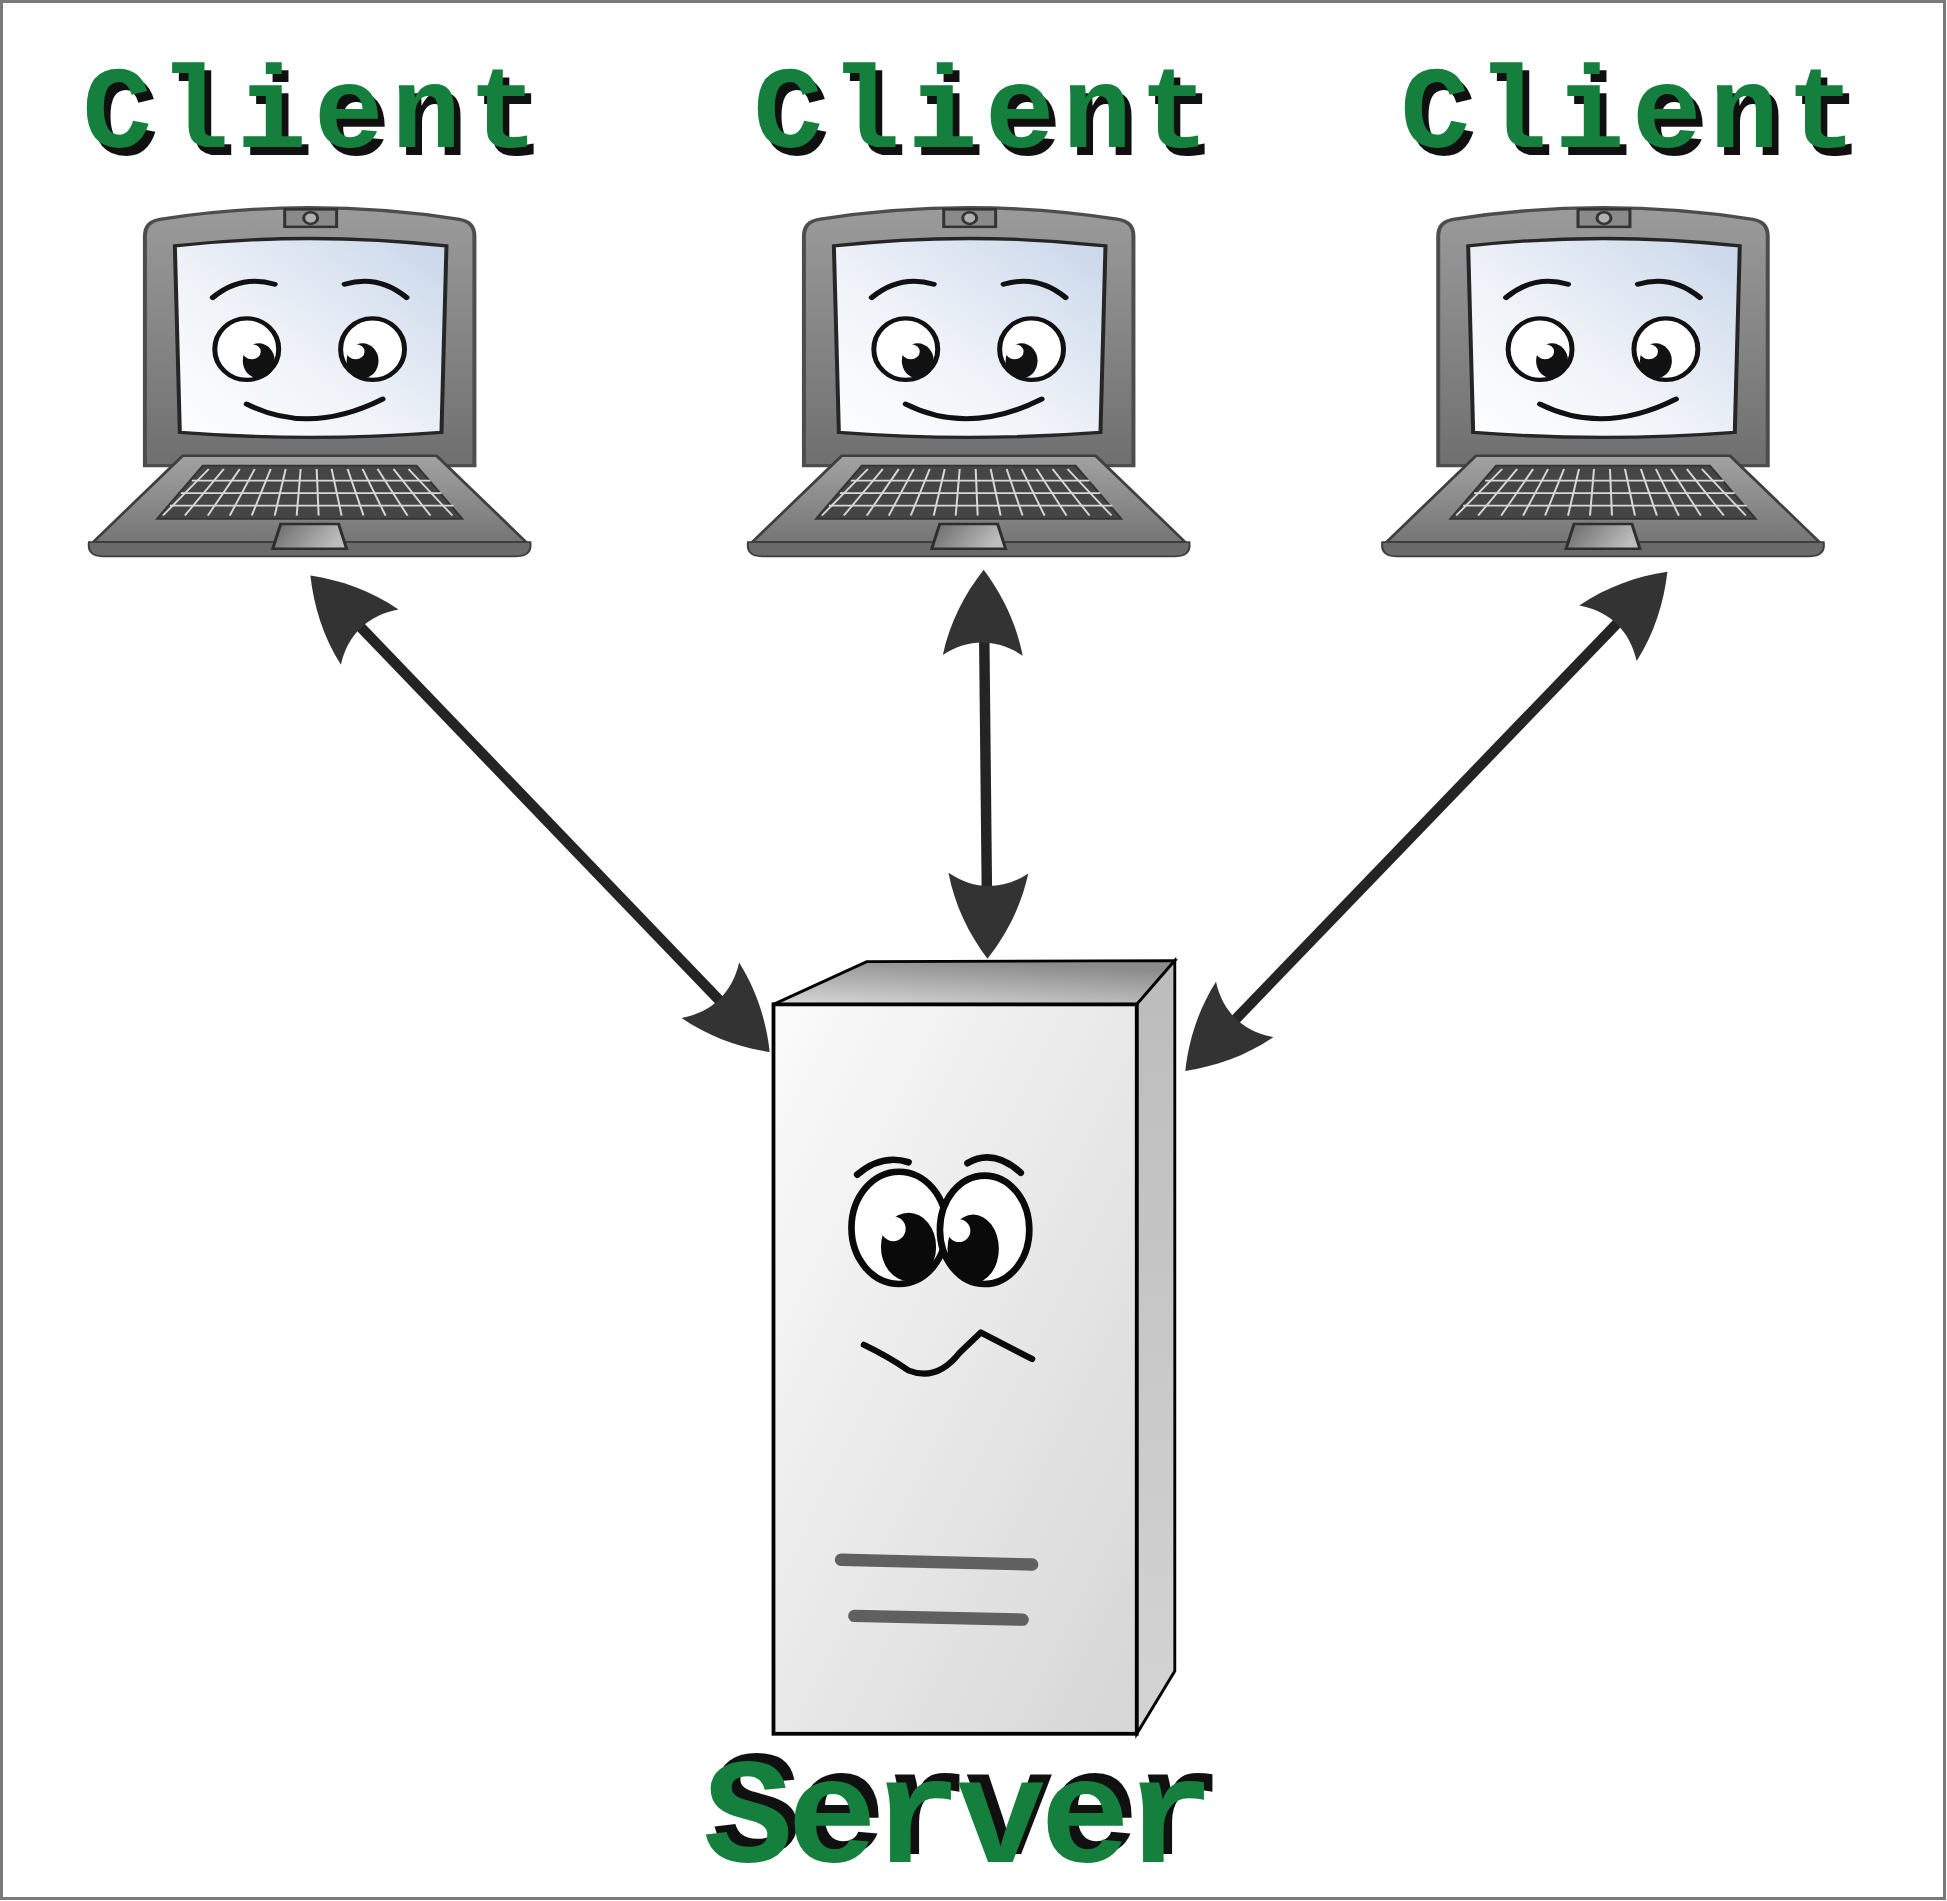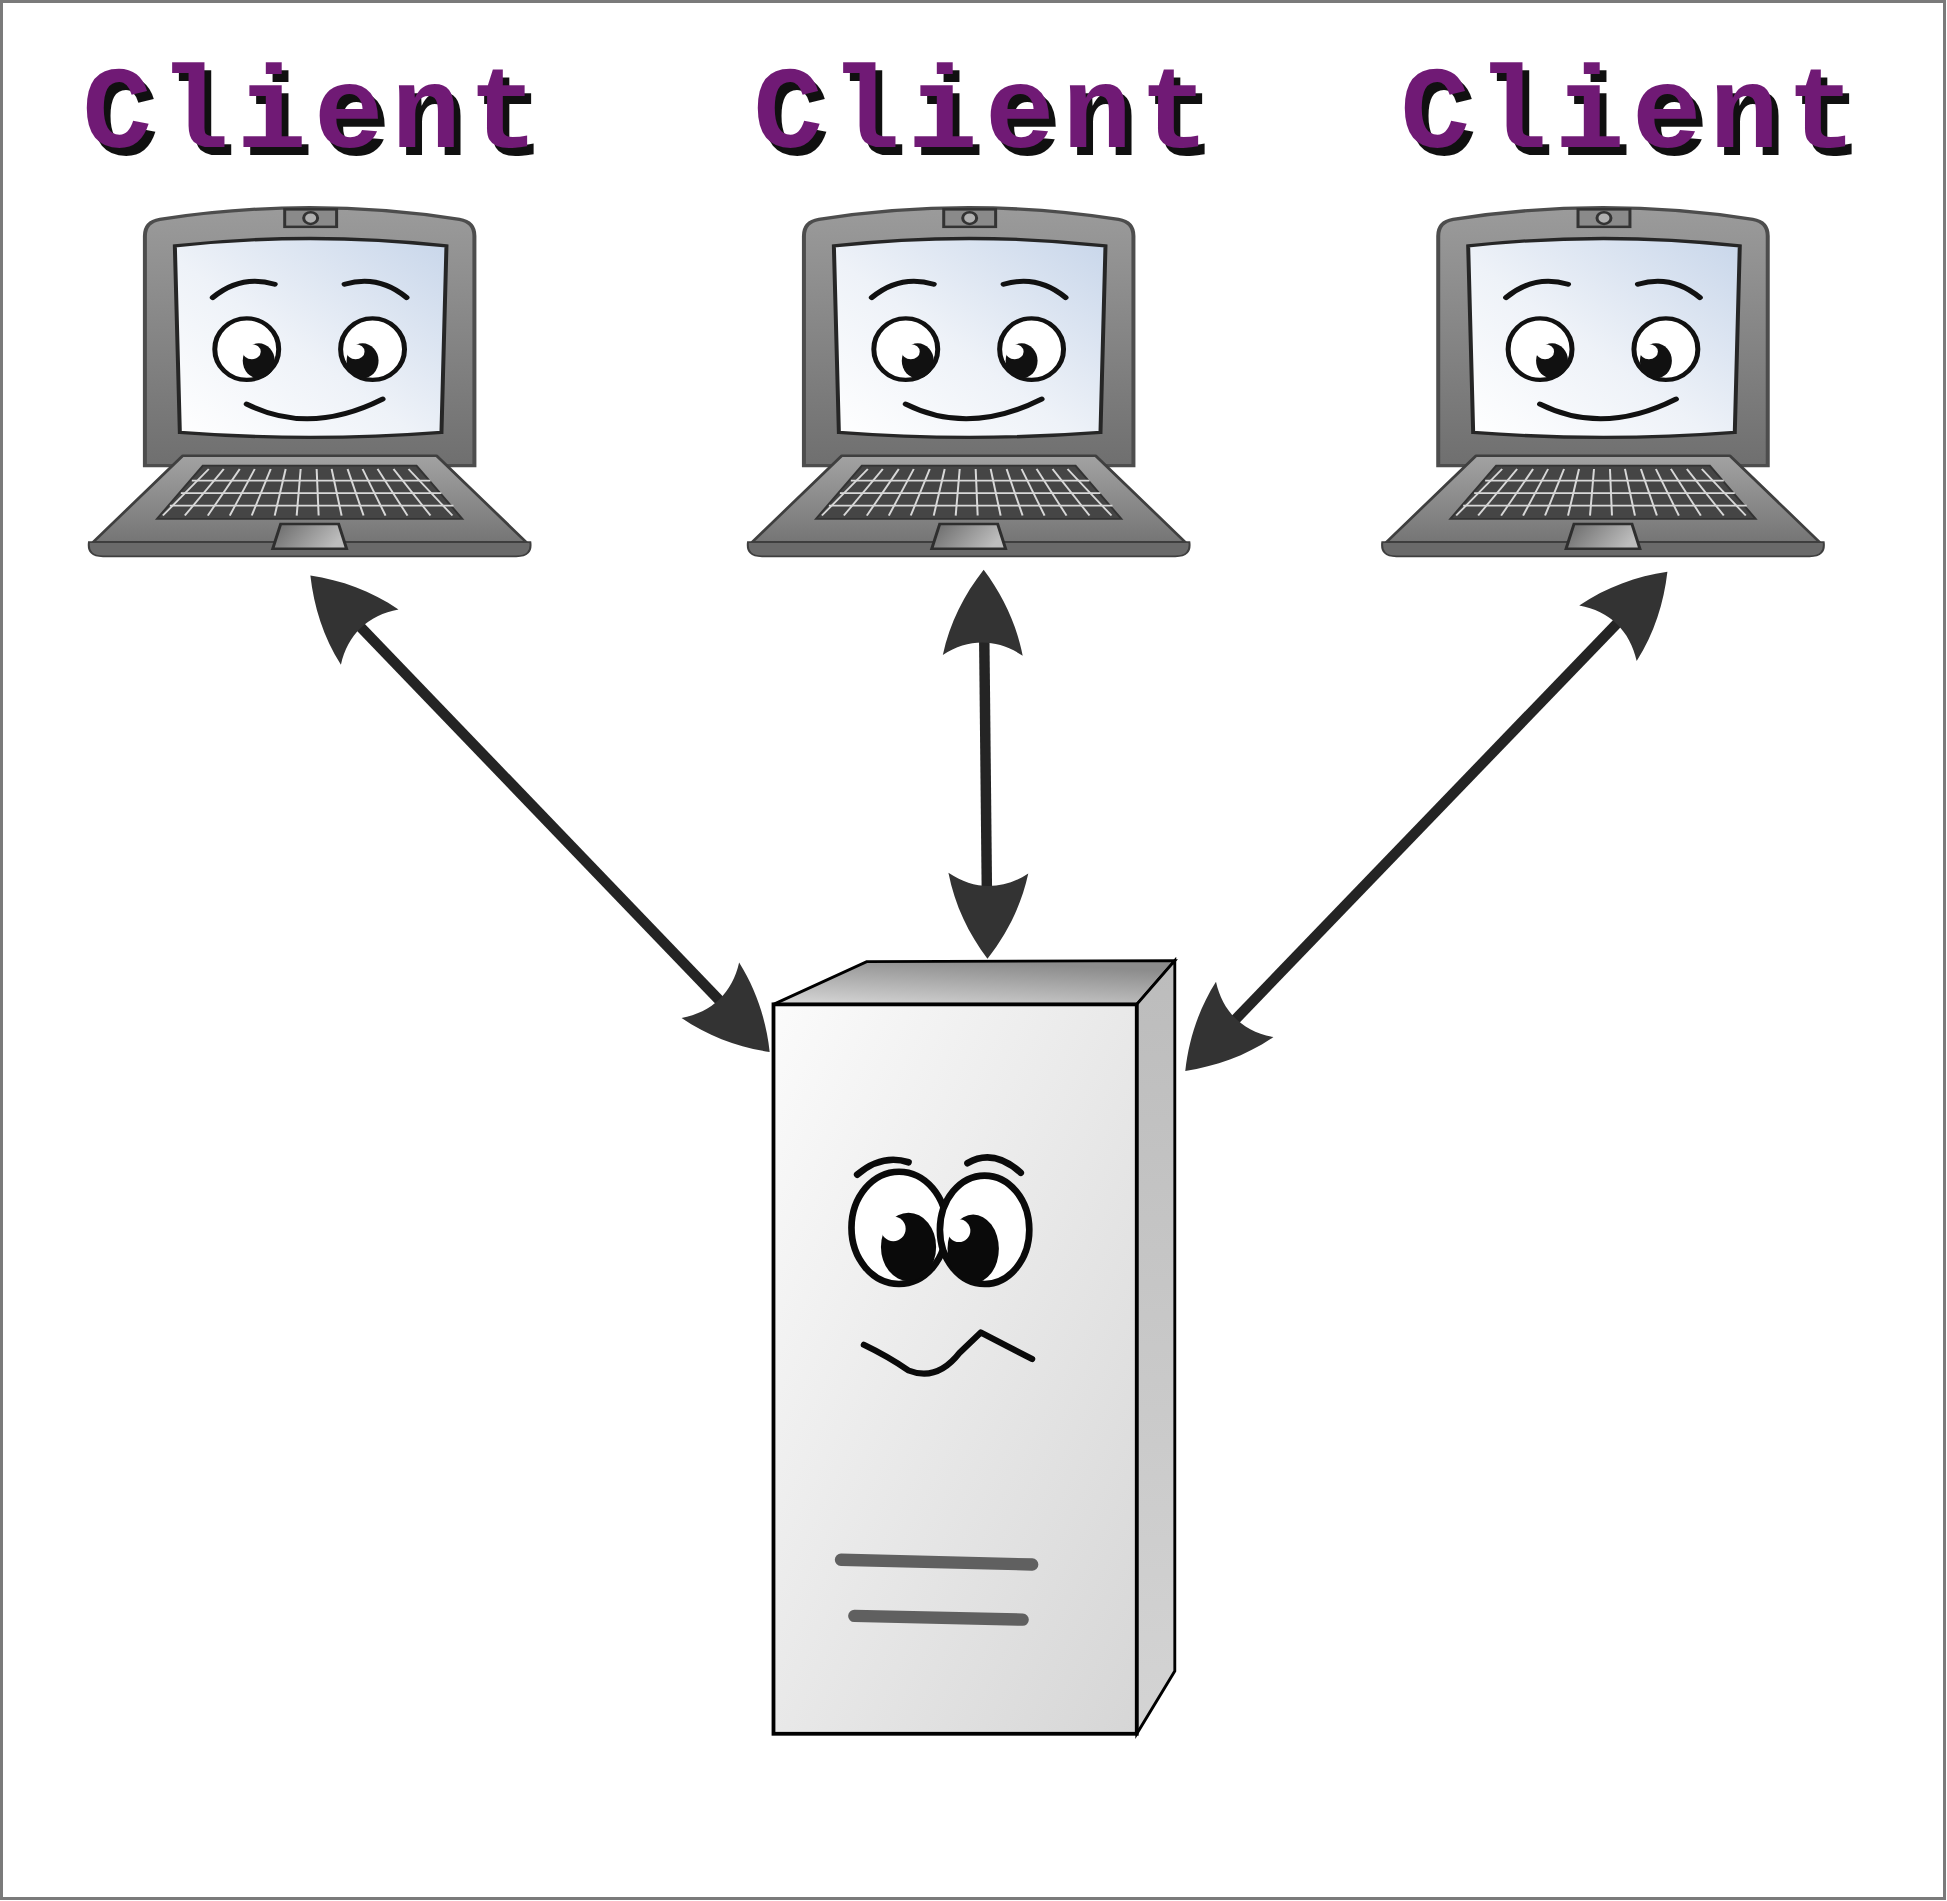--- a/index.html
+++ b/index.html
@@ -10,21 +10,21 @@
     border:3.8px solid #7a7a7a;
     overflow:hidden;
     font-family:"Liberation Mono", monospace;
   }
   .art{position:absolute;left:0;top:0;width:1948px;height:1901px;}
   .node-label{
     position:absolute;
     transform:translateX(-50%);
     font-family:"Liberation Mono", monospace;
     font-weight:700;
-    color:#701a75;
+    color:#15803d;
     white-space:nowrap;
     z-index:3;
   }
   .client-label{
     font-size:116px;
     line-height:116px;
     letter-spacing:7.6px;
     text-shadow:6.7px 7.6px 0 #101010;
     top:55px;
   }
@@ -41,20 +41,21 @@
   #lbl-srv{left:953px;}
 </style>
 </head>
 <body>
 
 <div class="canvas">
 
   <div class="node-label client-label" id="lbl-c1">Client</div>
   <div class="node-label client-label" id="lbl-c2">Client</div>
   <div class="node-label client-label" id="lbl-c3">Client</div>
+  <div class="node-label server-label" id="lbl-srv">Server</div>
 
   <svg class="art" viewBox="0 0 2048 1999" xmlns="http://www.w3.org/2000/svg">
     <defs>
       <linearGradient id="gLid" x1="0" y1="0" x2="0" y2="1">
         <stop offset="0" stop-color="#9b9b9b"></stop>
           <stop offset="1" stop-color="#6f6f6f"></stop>
       </linearGradient>
       <linearGradient id="gScreen" x1="1" y1="0" x2="0" y2="1">
         <stop offset="0" stop-color="#c8d6ea"></stop>
           <stop offset="0.55" stop-color="#eef2f8"></stop>

